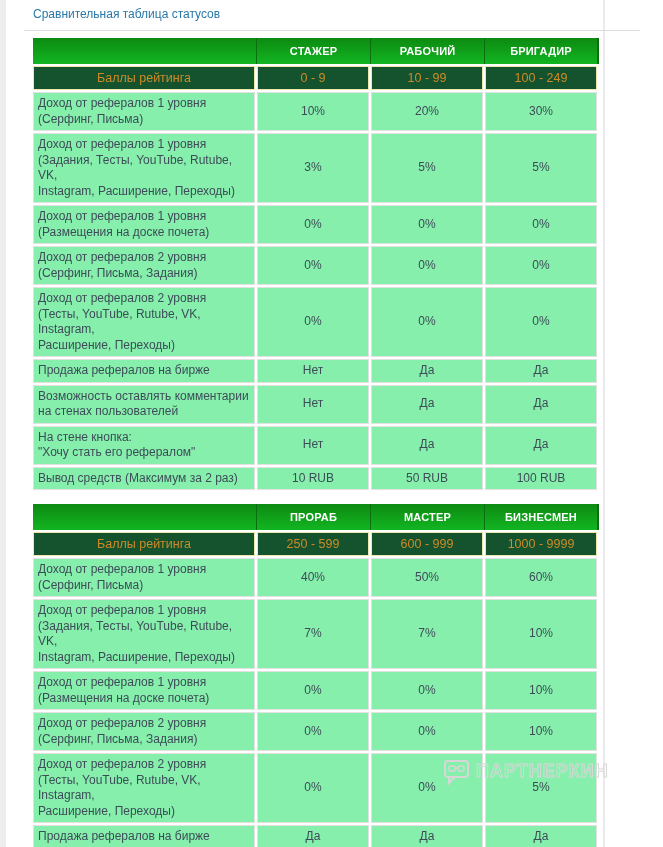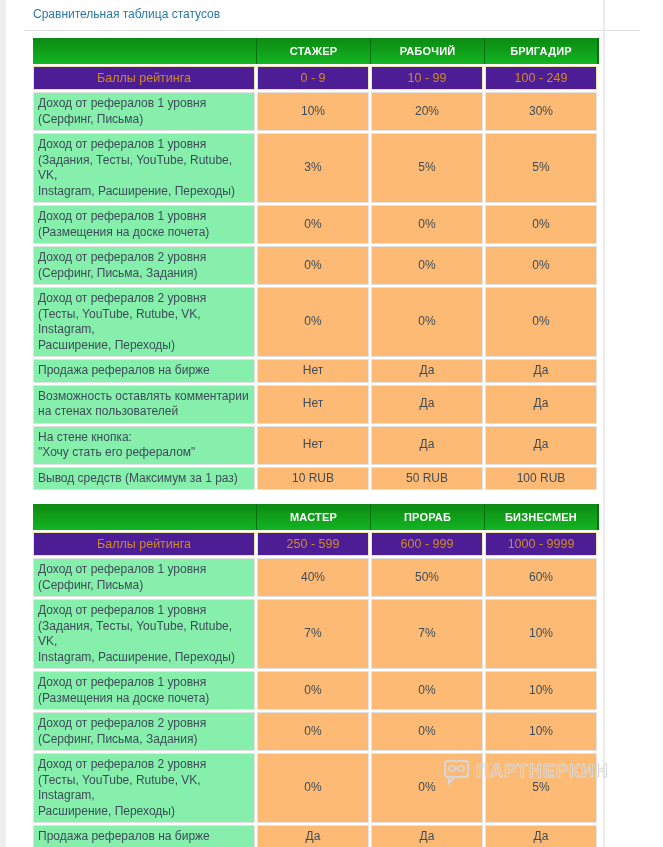--- a/index.html
+++ b/index.html
@@ -19,26 +19,26 @@
     display:grid;grid-template-columns:222px 112px 112px 112px;gap:2px;margin-bottom:2px;
   }
   .header-row{background:#0b6f10;gap:1px;grid-template-columns:223px 113px 113px 112px;margin-bottom:2px;}
   .hcell{
     background:linear-gradient(#0d8a11,#12b522);
     color:#ffffff;font-weight:bold;font-size:11px;
     height:26px;display:flex;align-items:center;justify-content:center;
     letter-spacing:0.2px;
   }
   .rcell{
-    background:#4c1d95;border:1px solid #eee7ad;color:#cf8b28;font-size:12.5px;
+    background:#14532d;border:1px solid #eee7ad;color:#cf8b28;font-size:12.5px;
     min-height:22px;display:flex;align-items:center;justify-content:center;
     padding:0 4px;
   }
   .bcell{
-    background:#fdba74;border:1px solid #e2e2e2;color:#3d4c58;font-size:12px;
+    background:#86efac;border:1px solid #e2e2e2;color:#3d4c58;font-size:12px;
     display:flex;align-items:center;justify-content:center;padding:3px 4px;
     line-height:15.5px;
   }
   .label-col.bcell{
     background:#86efac;justify-content:flex-start;padding-right:3px;
     white-space:pre-line;
   }
   .watermark{
     position:absolute;left:443px;top:758px;display:flex;align-items:center;gap:6px;
     pointer-events:none;
@@ -122,31 +122,31 @@
         <div class="bcell val">Да</div>
       </div>
       <div class="row body-row">
         <div class="bcell label-col">На стене кнопка:
 "Хочу стать его рефералом"</div>
         <div class="bcell val">Нет</div>
         <div class="bcell val">Да</div>
         <div class="bcell val">Да</div>
       </div>
       <div class="row body-row">
-        <div class="bcell label-col">Вывод средств (Максимум за 1 раз)</div>
+        <div class="bcell label-col">Вывод средств (Максимум за 2 раз)</div>
         <div class="bcell val">10 RUB</div>
         <div class="bcell val">50 RUB</div>
         <div class="bcell val">100 RUB</div>
       </div>
     </div>
     <div class="cmp-table">
       <div class="row header-row">
         <div class="hcell label-col"></div>
+        <div class="hcell">ПРОРАБ</div>
         <div class="hcell">МАСТЕР</div>
-        <div class="hcell">ПРОРАБ</div>
         <div class="hcell">БИЗНЕСМЕН</div>
       </div>
       <div class="row rating-row">
         <div class="rcell label-col">Баллы рейтинга</div>
         <div class="rcell">250 - 599</div>
         <div class="rcell">600 - 999</div>
         <div class="rcell">1000 - 9999</div>
       </div>
       <div class="row body-row">
         <div class="bcell label-col">Доход от рефералов 1 уровня

